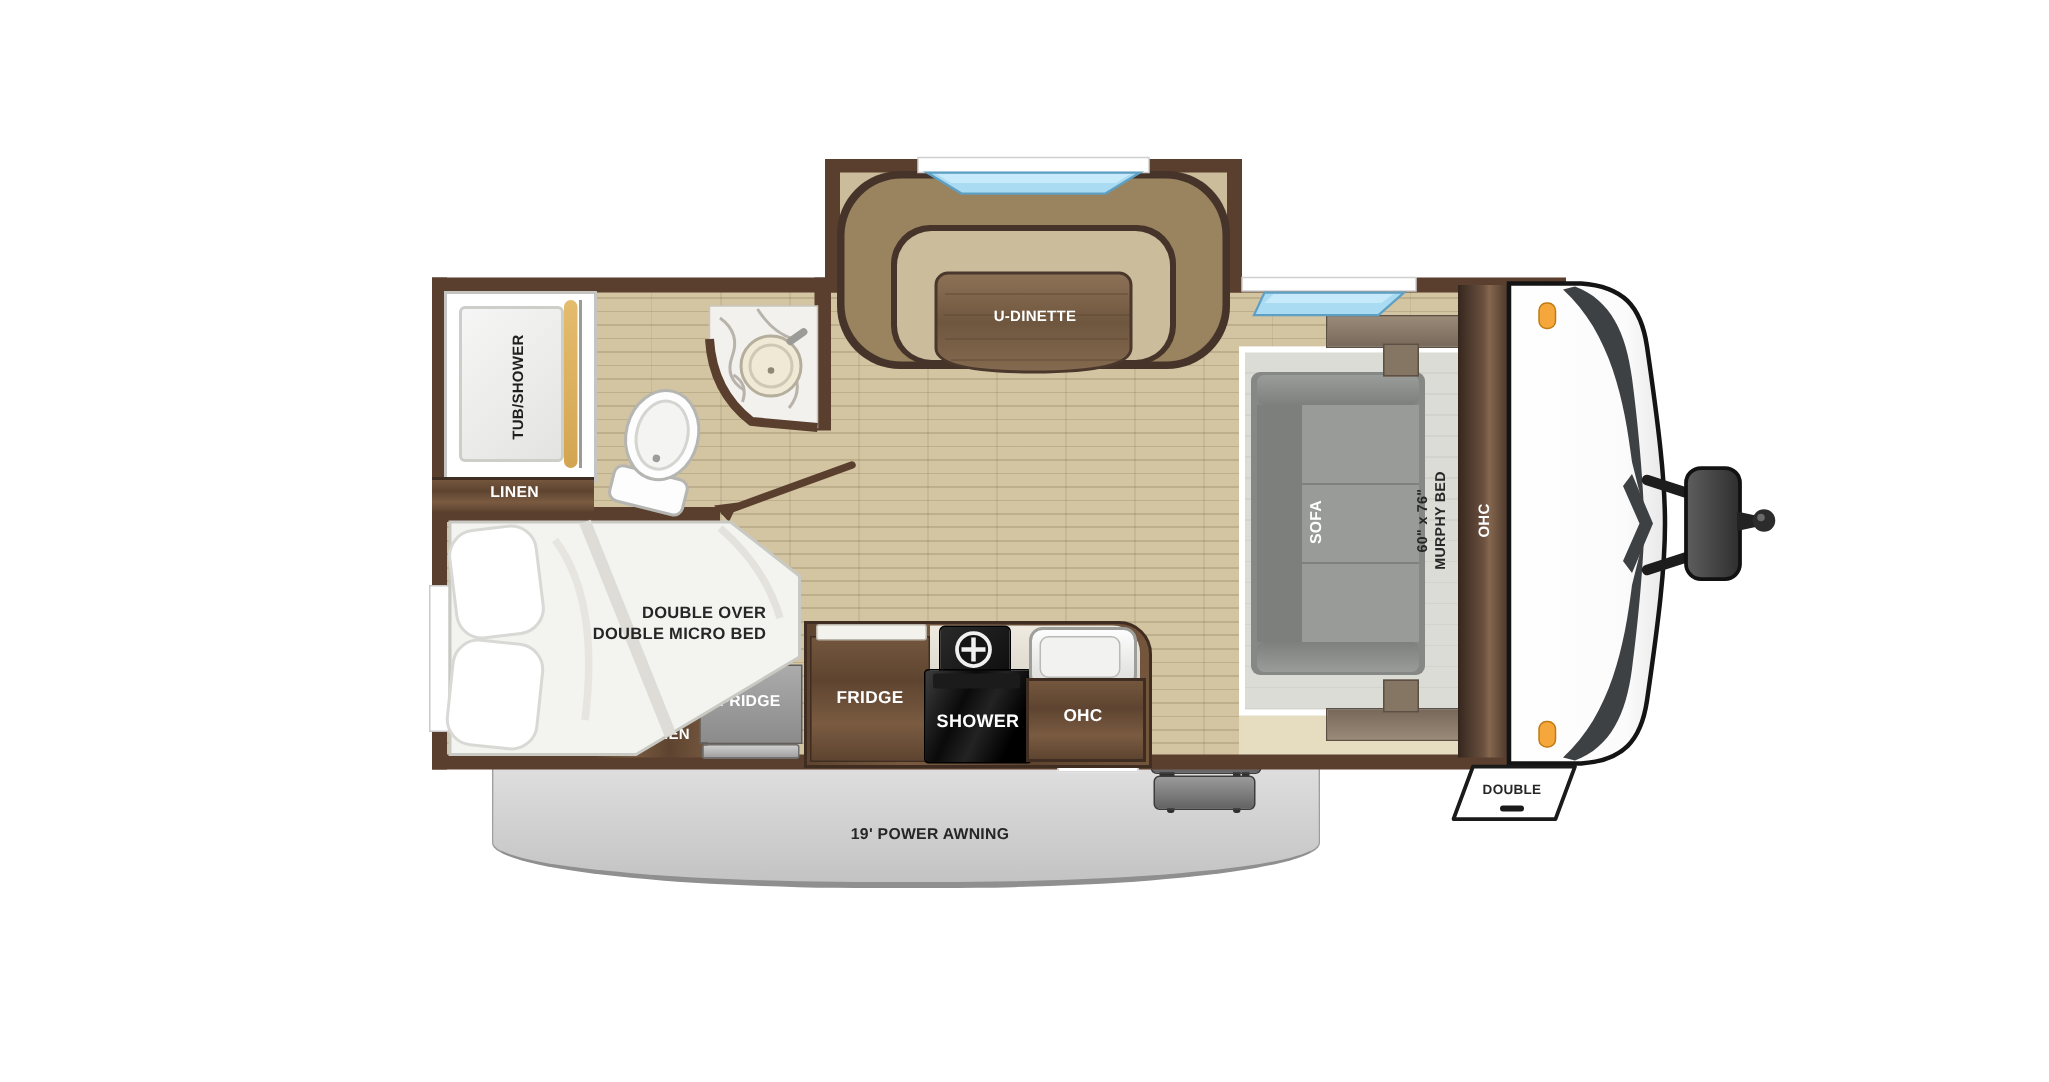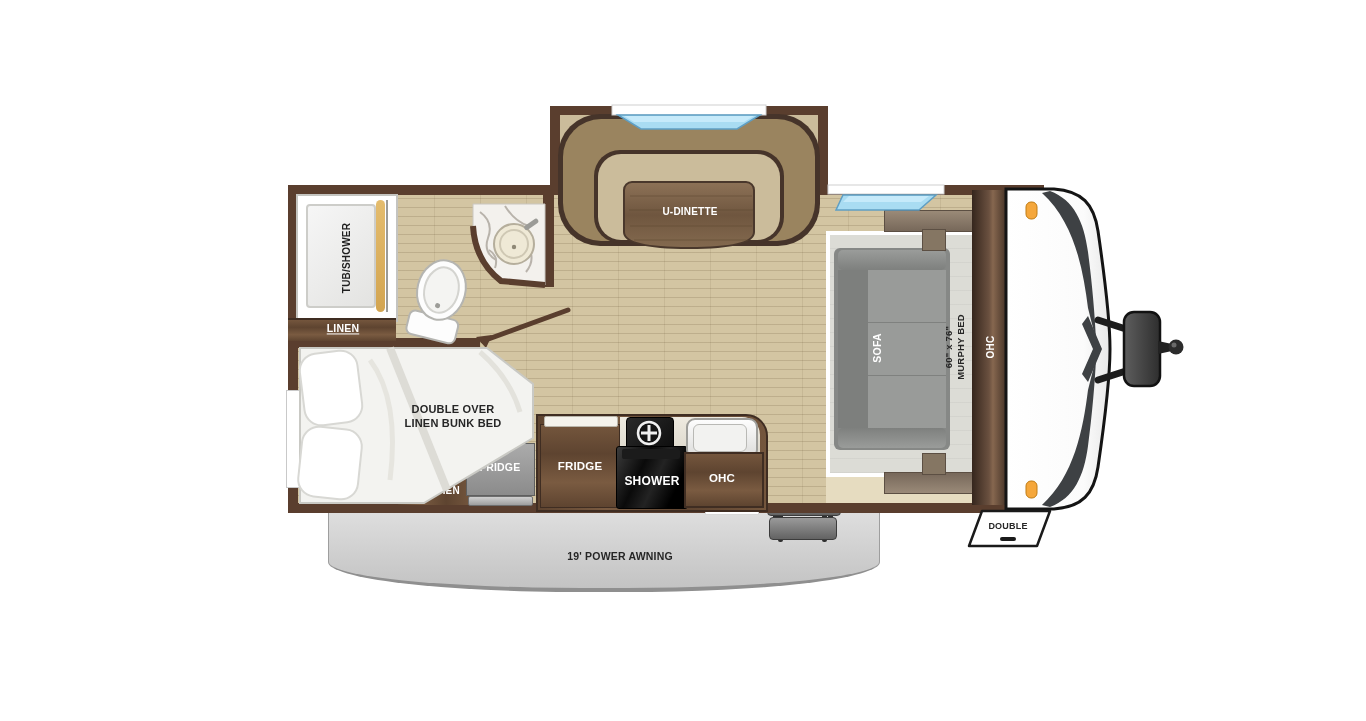--- a/index.html
+++ b/index.html
@@ -70,21 +70,21 @@
   <div class="wall" style="left:288px;top:338px;width:192px;height:10px;"></div>
 
   <div class="abs" style="left:296px;top:194px;width:98px;height:124px;background:#fff;border:2px solid #c4c4c0;">
     <div class="abs" style="left:8px;top:8px;width:66px;height:100px;background:linear-gradient(135deg,#f6f6f6,#e3e3e1);border:2px solid #cdcdc9;border-radius:4px;"></div>
     <div class="abs" style="left:78px;top:4px;width:9px;height:112px;background:linear-gradient(180deg,#e4bc6d,#d3a551);border-radius:5px;"></div>
     <div class="abs" style="left:88px;top:4px;width:2px;height:112px;background:#9b9b97;"></div>
   </div>
   <div class="lbl lbl--v" style="left:347px;top:258px;color:#1f1f1f;font-size:10px;">TUB/SHOWER</div>
 
   <div class="woodv" style="position:absolute;left:288px;top:318px;width:108px;height:21px;border-top:2px solid #3f2d22;"></div>
-  <div class="lbl" style="left:343px;top:329px;font-size:10.5px;text-decoration:underline;">LINEN</div>
+  <div class="lbl" style="left:343px;top:329px;font-size:10.5px;">LINEN</div>
 
   <div class="abs wood" style="left:536px;top:414px;width:228px;height:94px;border:2px solid #3f2d22;border-top-right-radius:22px;"></div>
   <div class="abs" style="left:620px;top:417px;width:140px;height:36px;background:linear-gradient(180deg,#eeeae0,#ddd8cc);border-top-right-radius:18px;"></div>
 
   <div class="abs woodv" style="left:540px;top:424px;width:78px;height:82px;border:1px solid #3f2d22;"></div>
   <div class="abs" style="left:544px;top:416px;width:72px;height:9px;background:#f4f2ec;border:1px solid #b9b5aa;border-radius:2px;"></div>
   <div class="lbl" style="left:580px;top:466px;font-size:11.5px;">FRIDGE</div>
 
   <div class="abs" style="left:626px;top:417px;width:46px;height:34px;background:linear-gradient(135deg,#2a2a2a,#0d0d0d);border-radius:4px;border:1px solid #000;"></div>
 
@@ -239,19 +239,19 @@
       <circle cx="1174" cy="345" r="2.5" fill="#6a6a6a"></circle>
     </g>
 
     <g>
       <polygon points="982,511 1050,511 1037,546 969,546" fill="#ffffff" stroke="#1a1a1a" stroke-width="2.5" stroke-linejoin="round"></polygon>
       <rect x="1000" y="537" width="16" height="4" rx="2" fill="#1a1a1a"></rect>
     </g>
   </svg>
 
   <div class="lbl" style="left:690px;top:212px;font-size:10px;">U-DINETTE</div>
-  <div class="lbl lbl--dark" style="left:453px;top:417px;font-size:11px;">
+  <div class="lbl lbl--dark" style="left:453px;top:417px;font-size:11px;text-align:right;">
     <div>DOUBLE OVER</div>
-    <div>LINEN BUNK BED</div>
+    <div>DOUBLE MICRO BED</div>
   </div>
   <div class="lbl lbl--dark" style="left:1008px;top:527px;font-size:9px;">DOUBLE</div>
 
 </div>
 
 </body></html>

